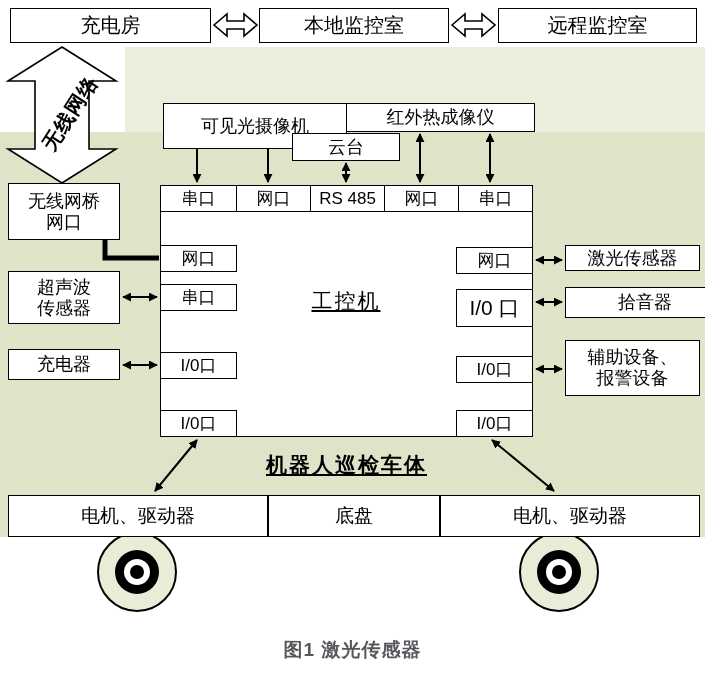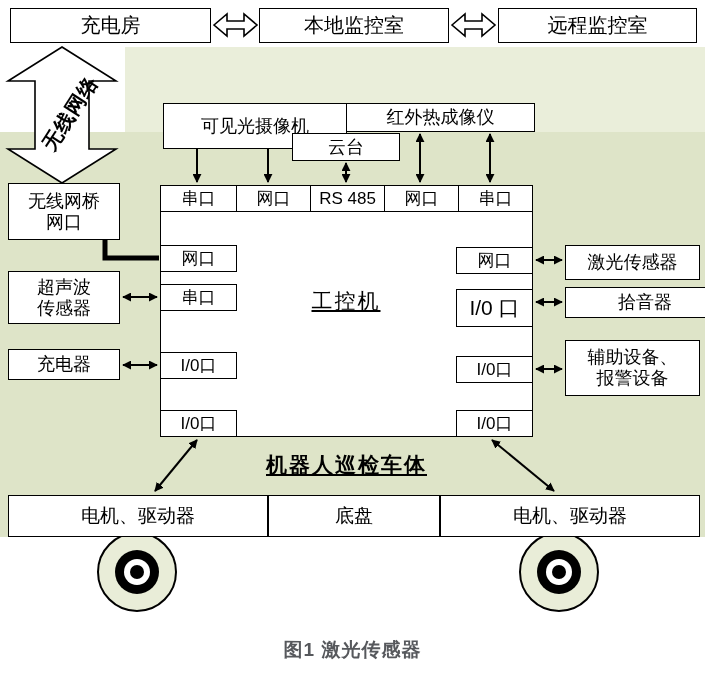--- a/index.html
+++ b/index.html
@@ -110,21 +110,21 @@
   <div class="bx" style="left:456px;top:289px;width:77px;height:38px;font-size:21px">I/0 口</div>
   <div class="bx" style="left:456px;top:356px;width:77px;height:27px;font-size:17px">I/0口</div>
   <div class="bx" style="left:456px;top:410px;width:77px;height:27px;font-size:17px">I/0口</div>
 
   <div class="bx" style="left:8px;top:183px;width:112px;height:57px;font-size:18px">无线网桥
 网口</div>
   <div class="bx" style="left:8px;top:271px;width:112px;height:53px;font-size:18px">超声波
 传感器</div>
   <div class="bx" style="left:8px;top:349px;width:112px;height:31px;font-size:18px">充电器</div>
 
-  <div class="bx" style="left:565px;top:245px;width:135px;height:35px;font-size:18px">激光传感器</div>
+  <div class="bx" style="left:565px;top:245px;width:135px;height:26px;font-size:18px">激光传感器</div>
   <div class="bx" style="left:565px;top:287px;width:160px;height:31px;font-size:18px">拾音器</div>
   <div class="bx" style="left:565px;top:340px;width:135px;height:56px;font-size:18px">辅助设备、
 报警设备</div>
 
   <div class="lbl body-label" style="left:160px;top:449px;width:373px;height:32px">机器人巡检车体</div>
 
   <div class="bx" style="left:8px;top:495px;width:260px;height:42px;font-size:19px">电机、驱动器</div>
   <div class="bx" style="left:268px;top:495px;width:172px;height:42px;font-size:19px">底盘</div>
   <div class="bx" style="left:440px;top:495px;width:260px;height:42px;font-size:19px">电机、驱动器</div>
 

